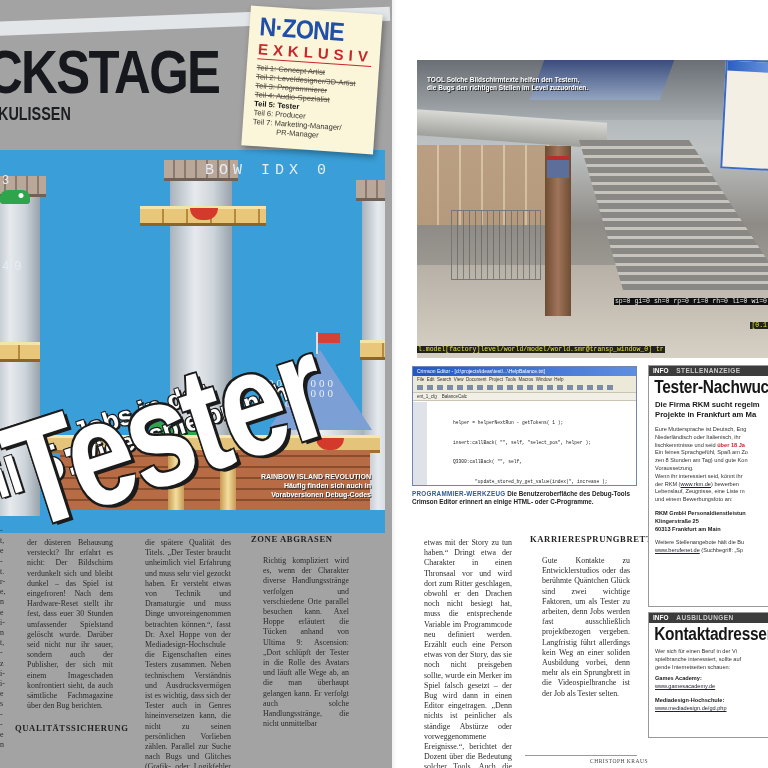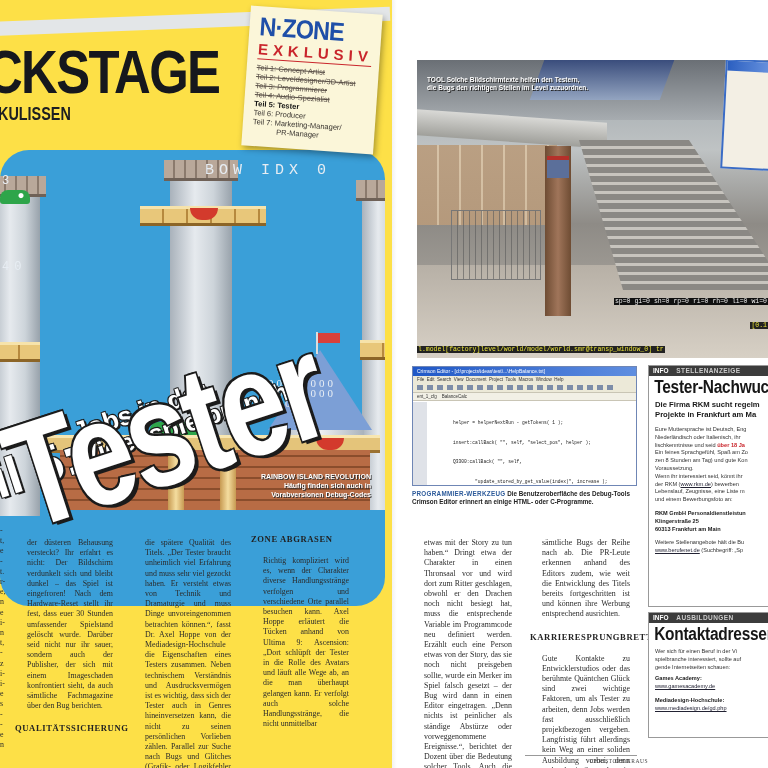--- a/index.html
+++ b/index.html
@@ -1,29 +1,29 @@
 <!DOCTYPE html>
 <html><head>
 <meta charset="utf-8">
 <style>
   * { box-sizing: border-box; margin: 0; padding: 0; }
   html, body { width: 768px; height: 768px; overflow: hidden; background: #ffffff; }
   body { position: relative; font-family: "Liberation Serif", serif; color: #222; }
 
-  .page-left { position: absolute; left: 0; top: 0; width: 392px; height: 768px; background: #fde047; overflow: hidden; }
+  .page-left { position: absolute; left: 0; top: 0; width: 392px; height: 768px; background: #a3a3a3; overflow: hidden; }
   .page-right { position: absolute; left: 400px; top: 0; width: 368px; height: 768px; background: #fff; overflow: hidden; }
   .gutter { position: absolute; left: 392px; top: 0; width: 8px; height: 768px; background: linear-gradient(90deg,#f2f2f2,#ffffff 60%); }
 
   
   .header-band { position: absolute; left: -10px; top: 22px; width: 400px; height: 14px; background: #e3e6e8; transform: rotate(-2.2deg); transform-origin: left top; }
   .backstage-title { position: absolute; left: -14px; top: 40px; font-family: "Liberation Sans", sans-serif; font-weight: 700; font-size: 62px; line-height: 64px; letter-spacing: -2px; color: #16181d; transform: scaleX(0.82); transform-origin: left top; white-space: nowrap; }
   .backstage-sub { position: absolute; left: -2px; top: 104px; font-family: "Liberation Sans", sans-serif; font-weight: 700; font-size: 18px; color: #1c1e22; transform: scaleX(0.8); transform-origin: left top; letter-spacing: 0px; }
 
   
-  .hero { position: absolute; left: 0; top: 150px; width: 385px; height: 456px; background: #3a9fd8; overflow: hidden; border-radius: 29px; }
+  .hero { position: absolute; left: 0; top: 150px; width: 385px; height: 383px; background: #3a9fd8; overflow: hidden; }
   .tower { position: absolute; background: linear-gradient(90deg,#a9b2bb,#e6eaee 40%,#cdd4da 70%,#98a2ab); }
   .tower::before { content:""; position:absolute; left:-6px; right:-6px; top:0; height:18px; background: repeating-linear-gradient(90deg,#b9a89a 0 9px,#8b7a6d 9px 11px); border-bottom: 3px solid #6f6157; }
   .brick-ledge { position: absolute; height: 20px; background: repeating-linear-gradient(90deg,#e8c77a 0 22px,#b6893e 22px 24px); border-top: 3px solid #f6e3ab; border-bottom: 3px solid #8c6527; }
   .castle-wall { position: absolute; left: 60px; top: 300px; width: 310px; height: 60px; background: repeating-linear-gradient(0deg,#b86c45 0 9px,#8a4d2c 9px 11px); }
   .castle-top { position: absolute; left: 40px; top: 285px; width: 340px; height: 18px; background: #e4c47a; border-top: 3px solid #f8e6b0; border-bottom: 3px solid #9b7232; }
   .pillar { position: absolute; top: 303px; width: 16px; height: 57px; background: linear-gradient(90deg,#c79a52,#f4dd9f,#c79a52); }
   .blue-roof { position: absolute; left: 268px; top: 200px; width: 0; height: 0; border-left: 52px solid transparent; border-right: 52px solid transparent; border-bottom: 80px solid #7c9fd6; }
   .round-tower { position: absolute; left: 276px; top: 280px; width: 88px; height: 60px; background: linear-gradient(90deg,#b3bcc4,#eef1f3,#aab3bc); }
   .flag { position: absolute; left: 318px; top: 183px; width: 22px; height: 10px; background: #d8403a; }
   .flagpole { position: absolute; left: 316px; top: 182px; width: 2px; height: 22px; background: #ddd; }
@@ -269,21 +269,20 @@
   </div>
   <div class="editor-caption">
     <span class="lbl">PROGRAMMIER-WERKZEUG</span>
     <span>Die Benutzeroberfläche des Debug-Tools Crimson Editor erinnert an einige HTML- oder C-Programme.</span>
   </div>
 
   <div class="article-col" style="left:12px;width:112px;">
     <p>etwas mit der Story zu tun haben.“ Dringt etwa der Charakter in einen Thronsaal vor und wird dort zum Ritter geschlagen, obwohl er den Drachen noch nicht besiegt hat, muss die entsprechende Variable im Programmcode neu definiert werden. Erzählt euch eine Person etwas von der Story, das sie noch nicht preisgeben sollte, wurde ein Merker im Spiel falsch gesetzt – der Bug wird dann in einen Editor eingetragen. „Denn nichts ist peinlicher als ständige Abstürze oder vorweggenommene Ereignisse.“, berichtet der Dozent über die Bedeutung solcher Tools. Auch die Programmierer haben Zugriff auf diese Datenbank und arbeiten</p>
   </div>
   <div class="article-col" style="left:130px;width:112px;">
-    <p>sämtliche Bugs der Reihe nach ab. Die PR-Leute erkennen anhand des Editors zudem, wie weit die Entwicklung des Titels bereits fortgeschritten ist und können ihre Werbung entsprechend ausrichten.</p>
     <h3>KARRIERESPRUNGBRETT</h3>
     <p>Gute Kontakte zu Entwicklerstudios oder das berühmte Quäntchen Glück sind zwei wichtige Faktoren, um als Tester zu arbeiten, denn Jobs werden fast ausschließlich projektbezogen vergeben. Langfristig führt allerdings kein Weg an einer soliden Ausbildung vorbei, denn mehr als ein Sprungbrett in die Videospielbranche ist der Job als Tester selten.</p>
   </div>
   <div class="byline-rule"></div>
   <div class="byline">CHRISTOPH KRAUS</div>
 
   <div class="info-box" style="top:365px;height:242px;">
     <div class="info-tag">
       <span class="t1">INFO</span>
       <span class="t2">STELLENANZEIGE</span>

